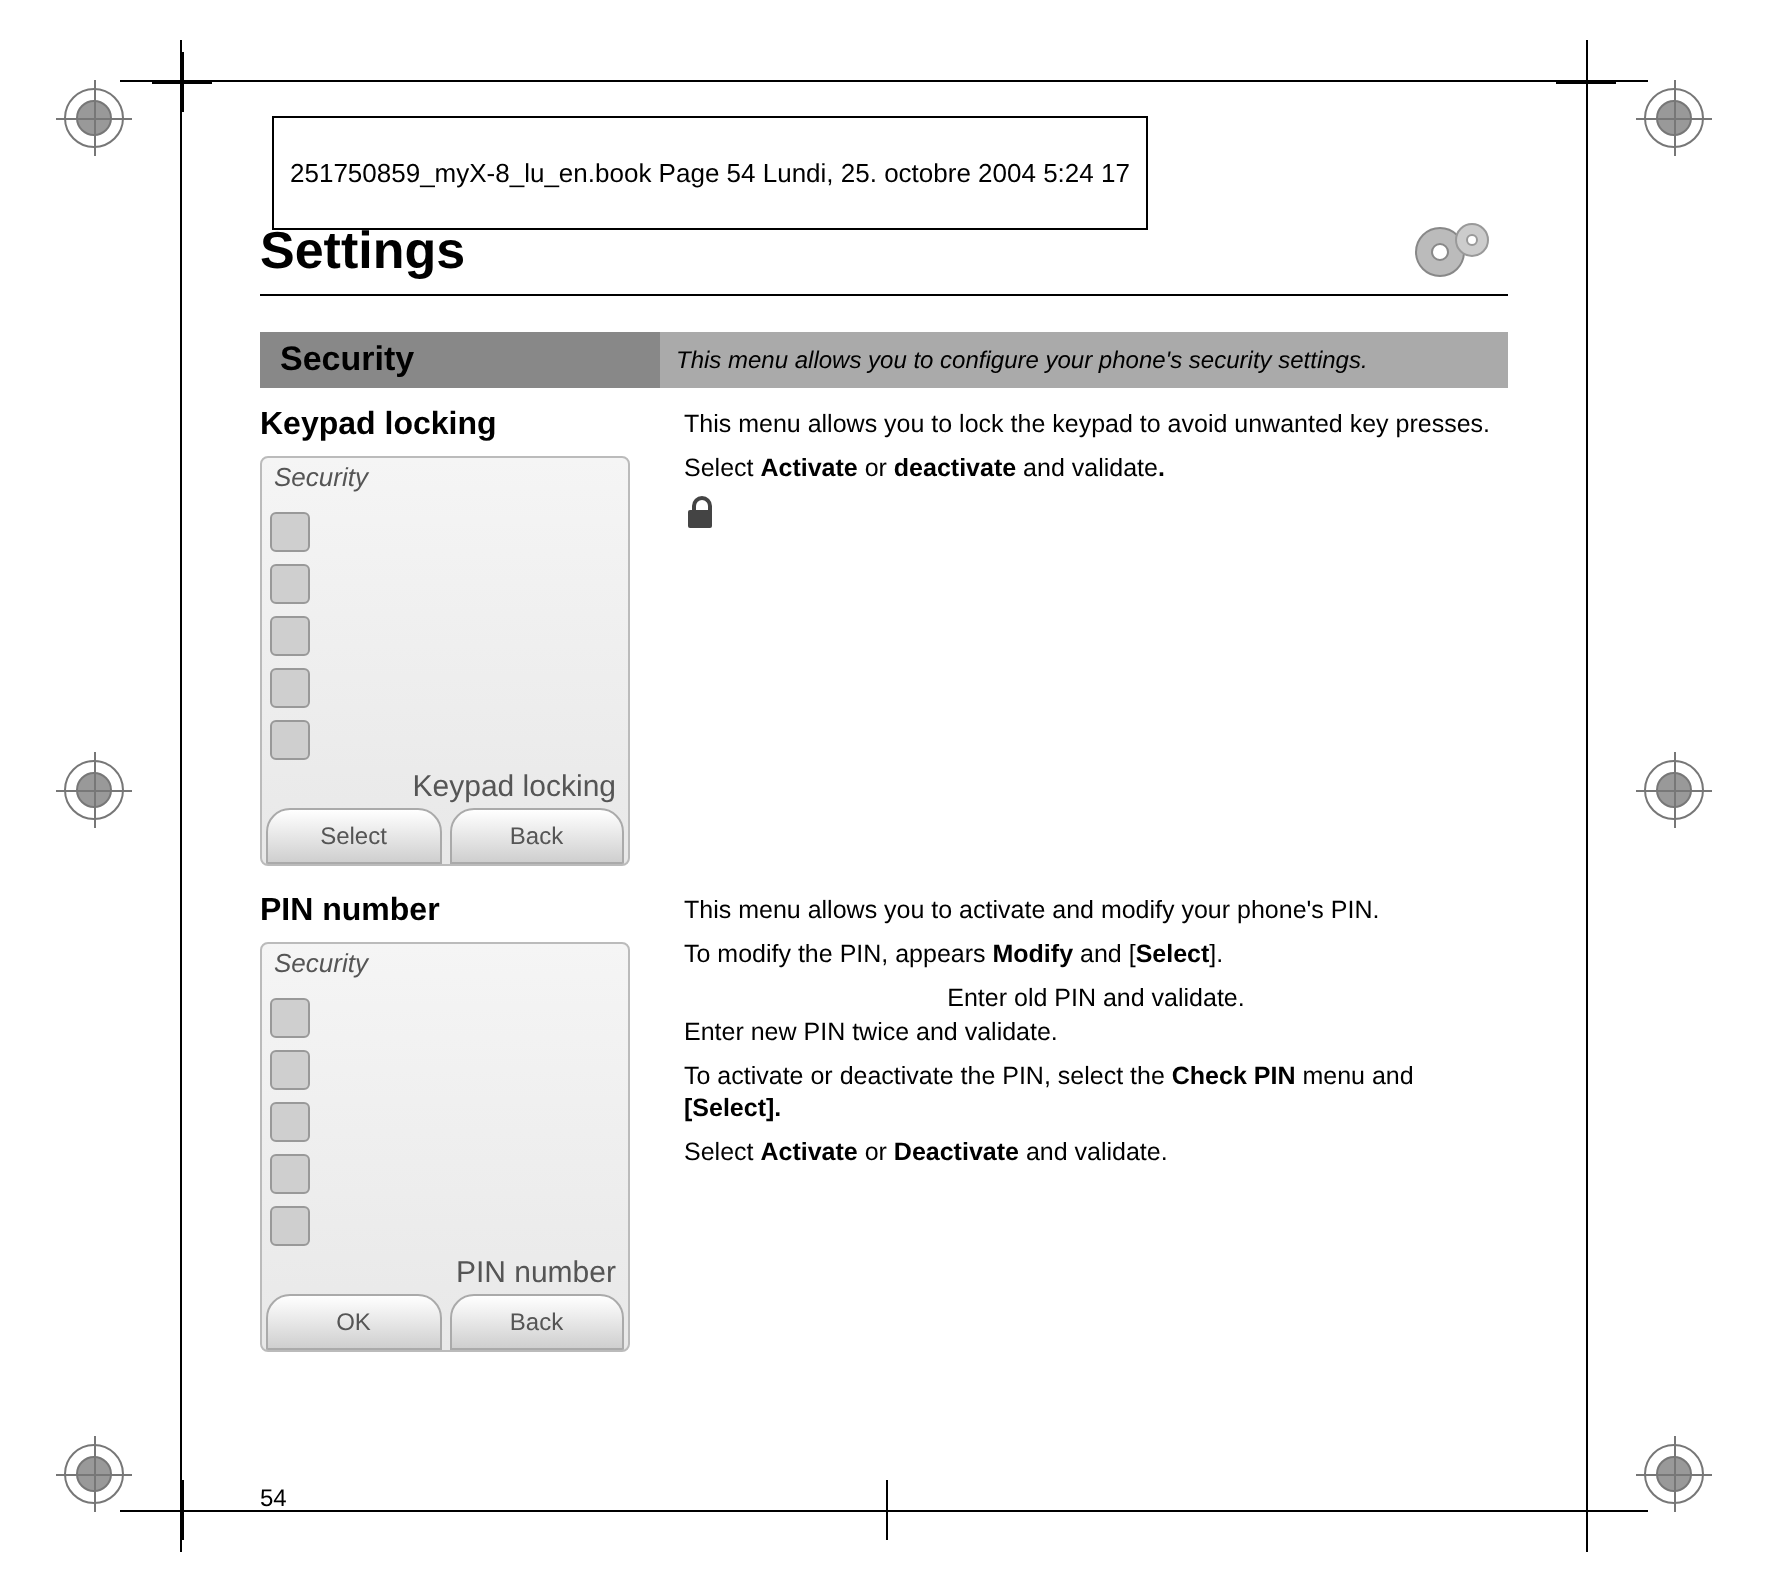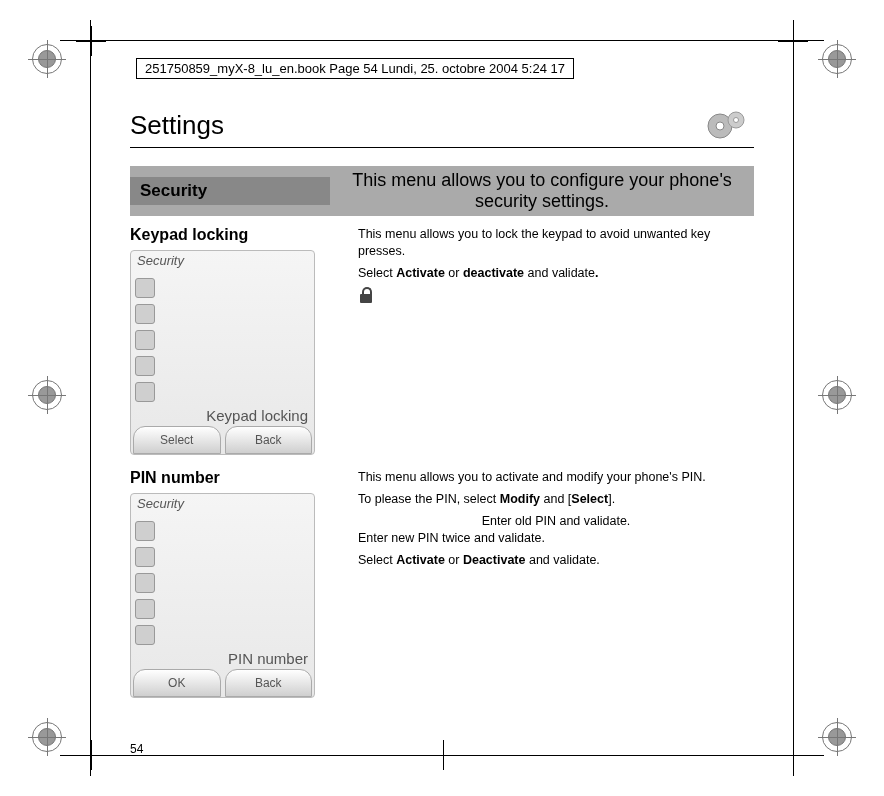--- a/index.html
+++ b/index.html
@@ -31,32 +31,32 @@
   .cross-mark::after  { content:""; position:absolute; left:50%; top:0; bottom:0; width:1px; background:#000; }
 
   .page-runner {
     position: absolute;
     top: 56px; left: 130px; right: 130px;
     font-size: 13px;
     padding: 2px 6px;
   }
   .page-runner .box {
     border: 1px solid #000;
-    padding: 2px 8px;
+    padding: 20px 8px;
     display: inline-block;
   }
 
   .content {
     position: absolute;
     top: 110px; left: 130px; right: 130px; bottom: 90px;
   }
 
   h1.title {
     font-size: 26px;
-    font-weight: normal;
+    font-weight: bold;
     border-bottom: 1px solid #000;
     padding-bottom: 6px;
     margin-bottom: 18px;
   }
 
   .gear-icon {
     position: absolute;
     top: 106px; right: 134px;
     width: 48px; height: 40px;
   }
@@ -67,27 +67,26 @@
     background: #aaa;
     margin-bottom: 10px;
   }
   .section-bar .label {
     background: #888; color: #000;
     font-weight: bold; font-size: 17px;
     padding: 4px 10px;
     width: 200px;
   }
   .section-bar .desc {
-    font-size: 18px;
+    font-style: italic; font-size: 12px;
     padding: 4px 8px;
     flex: 1;
-    text-align: center;
-  }
-
-  .row { display: flex; gap: 28px; margin-bottom: 14px; }
+  }
+
+  .row { display: flex; gap: 12px; margin-bottom: 14px; }
   .leftcol { width: 200px; flex-shrink: 0; }
   .rightcol { flex: 1; font-size: 12.5px; line-height: 1.35; }
   .rightcol p { margin-bottom: 5px; }
 
   h2.sub { font-size: 16px; font-weight: bold; margin-bottom: 6px; }
   .ital { }
   b { font-weight: bold; }
 
   .phone-shot {
     width: 185px; height: 205px;
@@ -263,24 +262,27 @@
         <div class="ps-caption">PIN number</div>
         <div class="ps-softkeys">
           <div class="ps-sk">OK</div>
           <div class="ps-sk">Back</div>
         </div>
       </div>
     </div>
     <div class="rightcol">
       <p class="ital">This menu allows you to activate and modify your phone's PIN.</p>
       <p>
-        <span>To please the PIN, select </span><b>Modify</b><span> and [</span><b>Select</b><span>].</span>
+        <span>To modify the PIN, appears </span><b>Modify</b><span> and [</span><b>Select</b><span>].</span>
       </p>
       <p style="margin-bottom:0;text-align:center;">Enter old PIN and validate.</p>
       <p>Enter new PIN twice and validate.</p>
+      <p>
+        <span>To activate or deactivate the PIN, select the </span><b>Check PIN</b><span> menu and </span><b>[Select].</b>
+      </p>
       <p style="margin-top:0;">
         <span>Select </span><b>Activate</b><span> or </span><b>Deactivate</b><span> and validate.</span>
       </p>
     </div>
   </div>
 
 </div>
 
 <div class="page-num">54</div>
 

